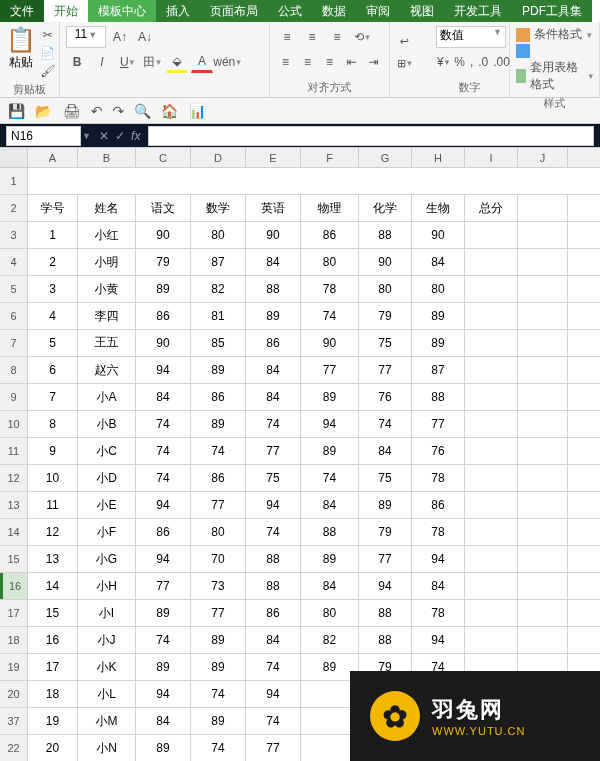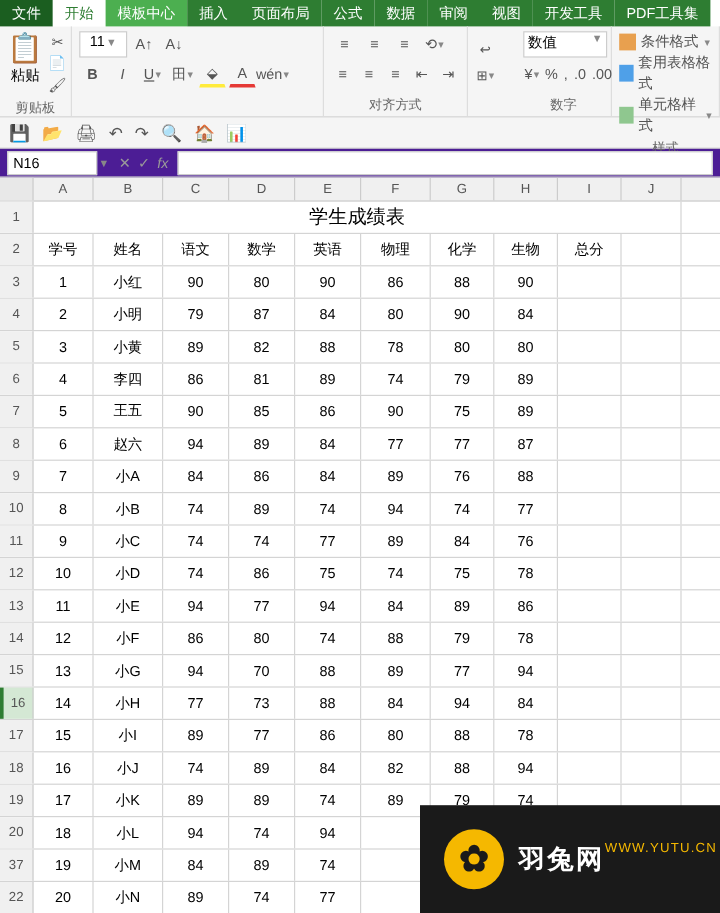--- a/index.html
+++ b/index.html
@@ -22,37 +22,37 @@
 .size-select{border:1px solid #ccc;height:22px;width:40px;text-align:center;background:#fff}
 .btn{width:22px;height:22px;display:flex;align-items:center;justify-content:center;cursor:pointer;color:#555;border:1px solid transparent}
 .align-group{width:120px}
 .num-group{width:80px}
 .num-select{border:1px solid #ccc;height:22px;width:70px;background:#fff;padding:0 3px}
 .style-group{width:90px}
 .style-item{display:flex;align-items:center;gap:4px;font-size:11px;color:#555;cursor:pointer;margin-bottom:1px}
 .style-icon{width:14px;height:14px}
 .qat{background:#f5f5f5;border-bottom:1px solid #ccc;height:26px;display:flex;align-items:center;padding:0 8px;gap:10px}
 .qat-btn{color:#555;cursor:pointer;font-size:14px}
-.namebox-row{display:flex;align-items:center;height:24px;border-bottom:1px solid #ccc;background:#4c1d95}
+.namebox-row{display:flex;align-items:center;height:24px;border-bottom:1px solid #ccc;background:#0f172a}
 .namebox{width:75px;border:1px solid #ccc;height:20px;margin-left:6px;padding:0 4px;background:#fff}
 .fx-btns{display:flex;gap:6px;margin:0 8px;color:#999}
 .formula-bar{flex:1;border:1px solid #ccc;height:20px;margin-right:6px;background:#fff}
 .grid{overflow:hidden}
 .col-headers{display:flex;background:#f0f0f0;border-bottom:1px solid #ccc;height:20px}
 .corner{width:28px;border-right:1px solid #ccc;background:#e8e8e8}
 .col-h{border-right:1px solid #ccc;text-align:center;line-height:20px;color:#555;font-size:11px}
 .row{display:flex;border-bottom:1px solid #d4d4d4;height:27px}
 .row-h{width:28px;background:#f0f0f0;border-right:1px solid #ccc;text-align:center;line-height:27px;color:#555;font-size:11px}
 .row-h.sel{background:#d4e8d4;border-left:3px solid #2e7d32}
 .cell{border-right:1px solid #d4d4d4;text-align:center;line-height:27px;overflow:hidden;white-space:nowrap}
 .title-row .cell{font-size:16px;line-height:27px}
 .header-row{font-weight:normal}
 .watermark{position:absolute;bottom:0;right:0;width:250px;height:90px;background:#1a1a1a;display:flex;align-items:center;padding-left:20px;gap:12px}
 .wm-logo{width:50px;height:50px;border-radius:50%;background:#f5b800;display:flex;align-items:center;justify-content:center;font-size:30px;color:#1a1a1a;font-weight:bold}
-.wm-text{display:flex;flex-direction:row}
+.wm-text{display:flex;flex-direction:column}
 .wm-cn{color:#fff;font-size:22px;font-weight:bold;letter-spacing:2px}
 .wm-en{color:#f5b800;font-size:11px;letter-spacing:1px}
 .dd{color:#888;font-size:9px;margin-left:1px}
 </style>
 </head>
 <body>
 
 <div class="tabs">
 <div class="tab file">文件</div>
 <div class="tab active">开始</div>
@@ -144,25 +144,24 @@
 </div>
 <div class="group style-group">
 <div>
 <div class="style-item">
           <span class="style-icon" style="background:#e8a04f"></span>
           <span>条件格式</span>
           <span class="dd">▾</span>
         </div>
 <div class="style-item">
           <span class="style-icon" style="background:#4fa0e8"></span>
-          <span>套用表格格式</span>
         </div>
 <div class="style-item">
           <span class="style-icon" style="background:#8fc78f"></span>
-          <span>单元格样式</span>
+          <span>套用表格格式</span>
           <span class="dd">▾</span>
         </div>
 </div>
 <div class="group-label">样式</div>
 </div>
 </div>
 
 <div class="qat">
 <span class="qat-btn">💾</span>
 <span class="qat-btn">📂</span>
@@ -186,21 +185,20 @@
 </div>
 
 <div class="grid">
 <div class="col-headers">
 <div class="corner"></div>
 <div id="colh" style="display: contents;"><div class="col-h" style="width: 50px;">A</div><div class="col-h" style="width: 58px;">B</div><div class="col-h" style="width: 55px;">C</div><div class="col-h" style="width: 55px;">D</div><div class="col-h" style="width: 55px;">E</div><div class="col-h" style="width: 58px;">F</div><div class="col-h" style="width: 53px;">G</div><div class="col-h" style="width: 53px;">H</div><div class="col-h" style="width: 53px;">I</div><div class="col-h" style="width: 50px;">J</div></div>
 </div>
 <div id="rows">
       <div class="row title-row">
         <div class="row-h">1</div>
-        <div class="cell" style="width: 540px;">学生成绩表</div>
       </div>
       <div class="row header-row">
         <div class="row-h">2</div>
         <div class="cell" style="width: 50px;">学号</div>
         <div class="cell" style="width: 58px;">姓名</div>
         <div class="cell" style="width: 55px;">语文</div>
         <div class="cell" style="width: 55px;">数学</div>
         <div class="cell" style="width: 55px;">英语</div>
         <div class="cell" style="width: 58px;">物理</div>
         <div class="cell" style="width: 53px;">化学</div>

